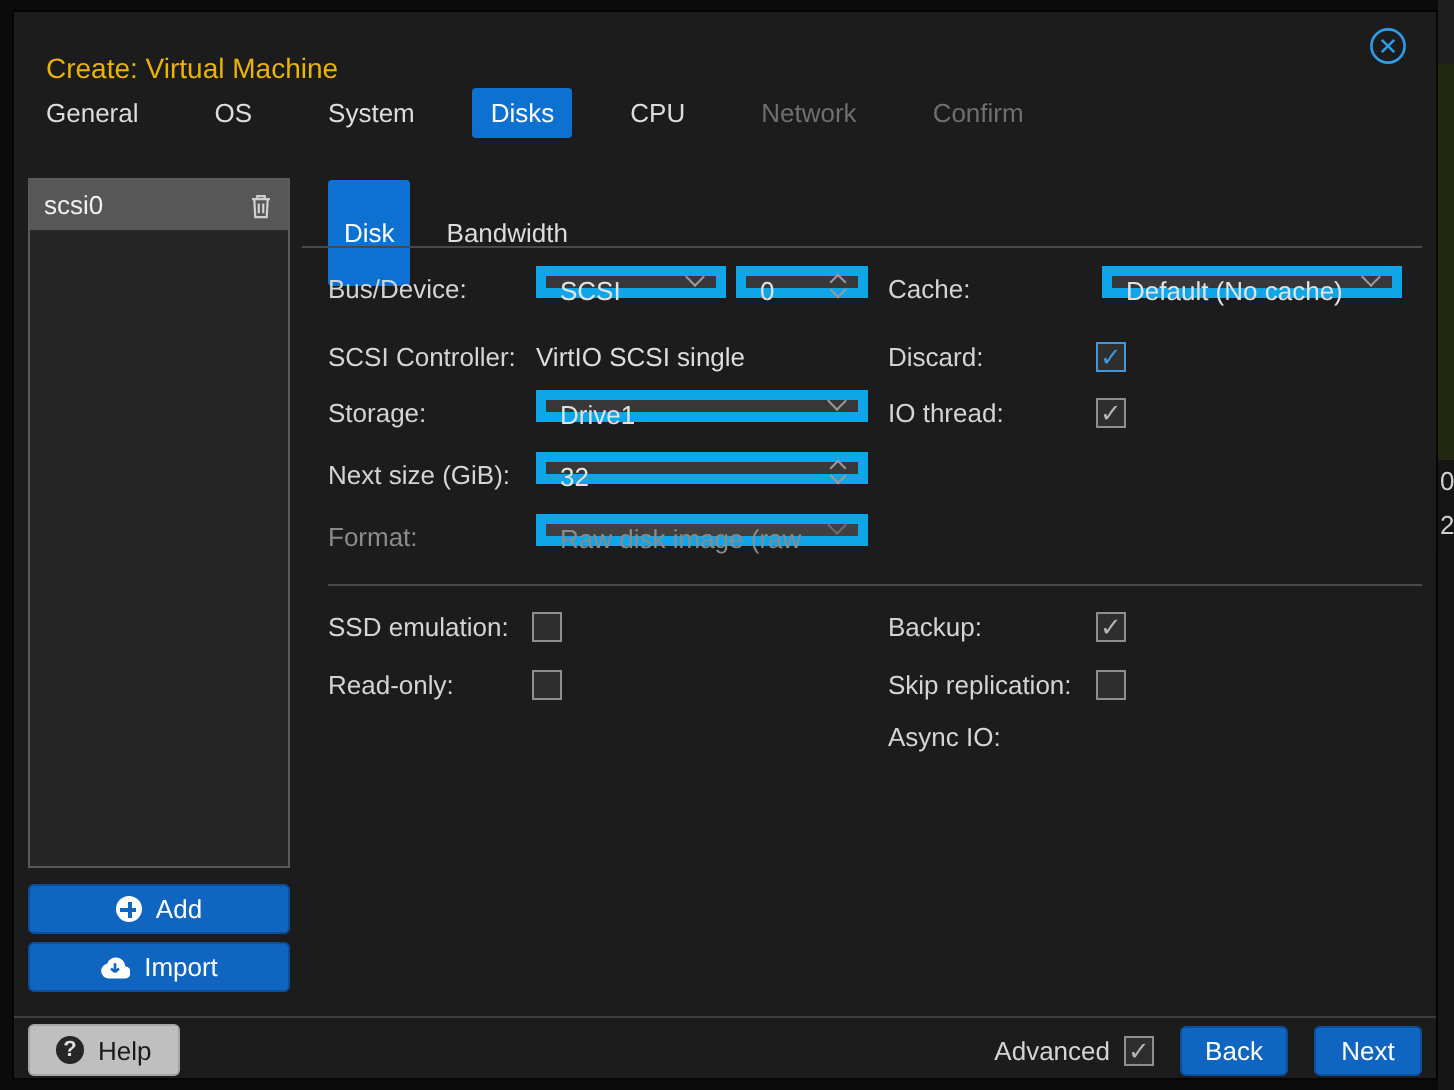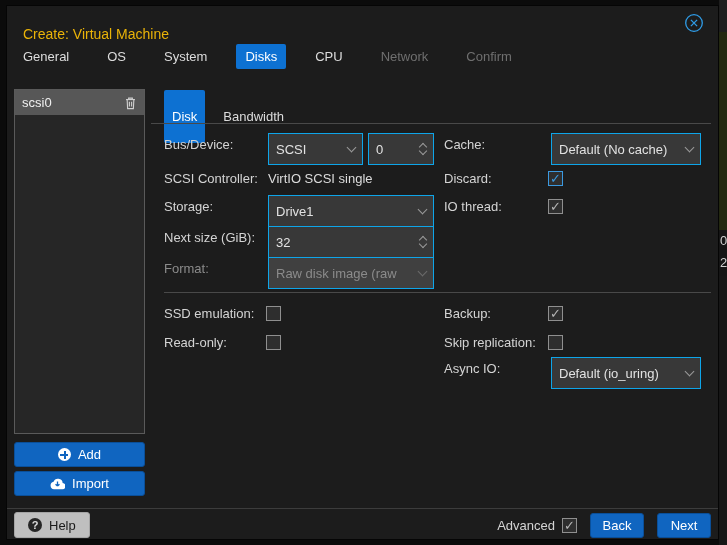--- a/index.html
+++ b/index.html
@@ -49,22 +49,22 @@
   .ptab.active{background:#0d71d2;color:#ffffff;}
   .divider{position:absolute;height:1px;background:#494949;}
   .div1{left:144px;width:560px;top:117px;}
   .div2{left:157px;width:547px;top:286px;}
   .div-footer{left:0;width:711px;top:502px;background:#3c3c3c;}
   
   .lbl{position:absolute;line-height:24px;color:#d4d4d4;white-space:nowrap;}
   .lbl.dim{color:#8b8b8b;}
   .plain-val{position:absolute;line-height:24px;color:#dcdcdc;white-space:nowrap;}
   .fld{
-    position:absolute;height:32px;box-sizing:border-box;background:#383838;border:1px solid #0ea5e9;
-    display:flex;align-items:center;padding:0 7px;color:#e2e2e2;cursor:pointer;
+    position:absolute;height:16px;box-sizing:border-box;background:#383838;border:5px solid #0ea5e9;
+    display:flex;align-items:flex-start;padding:0 7px;color:#e2e2e2;cursor:pointer;
   }
   .fld .val{flex:1;overflow:hidden;white-space:nowrap;}
   .fld.disabled{background:#404040;color:#8b8b8b;cursor:default;}
   .chev{display:inline-block;width:6px;height:6px;border-right:1.5px solid #9a9a9a;border-bottom:1.5px solid #9a9a9a;}
   .chev.down{transform:rotate(45deg);margin-top:-3px;}
   .chev.up{transform:rotate(-135deg);margin-bottom:-3px;}
   .chev.sm{width:5px;height:5px;}
   .fld.disabled .chev{border-color:#6b6b6b;}
   .spin{display:flex;flex-direction:column;gap:4px;align-items:center;margin-left:auto;}
   
@@ -211,24 +211,20 @@
   <span class="cb cb-y6" style="left:259px;"></span>
   <span class="lbl xr-lbl y6">Backup:</span>
   <span class="cb cb-y6 checked" style="left:541px;"></span>
 
   <span class="lbl xl-lbl y7">Read-only:</span>
   <span class="cb cb-y7" style="left:259px;"></span>
   <span class="lbl xr-lbl y7">Skip replication:</span>
   <span class="cb cb-y7" style="left:541px;"></span>
 
   <span class="lbl xr-lbl y8">Async IO:</span>
-  <div class="fld xr-fld y8">
-    <span class="val">Default (io_uring)</span>
-    <span class="chev down"></span>
-  </div>
 
   <div class="divider div-footer"></div>
   <div class="btn-help">
     <span class="q-circle">?</span>
     <span>Help</span>
   </div>
   <div class="footer-right">
     <span class="adv-wrap">
       <span>Advanced</span>
       <span class="cb inline checked"></span>

